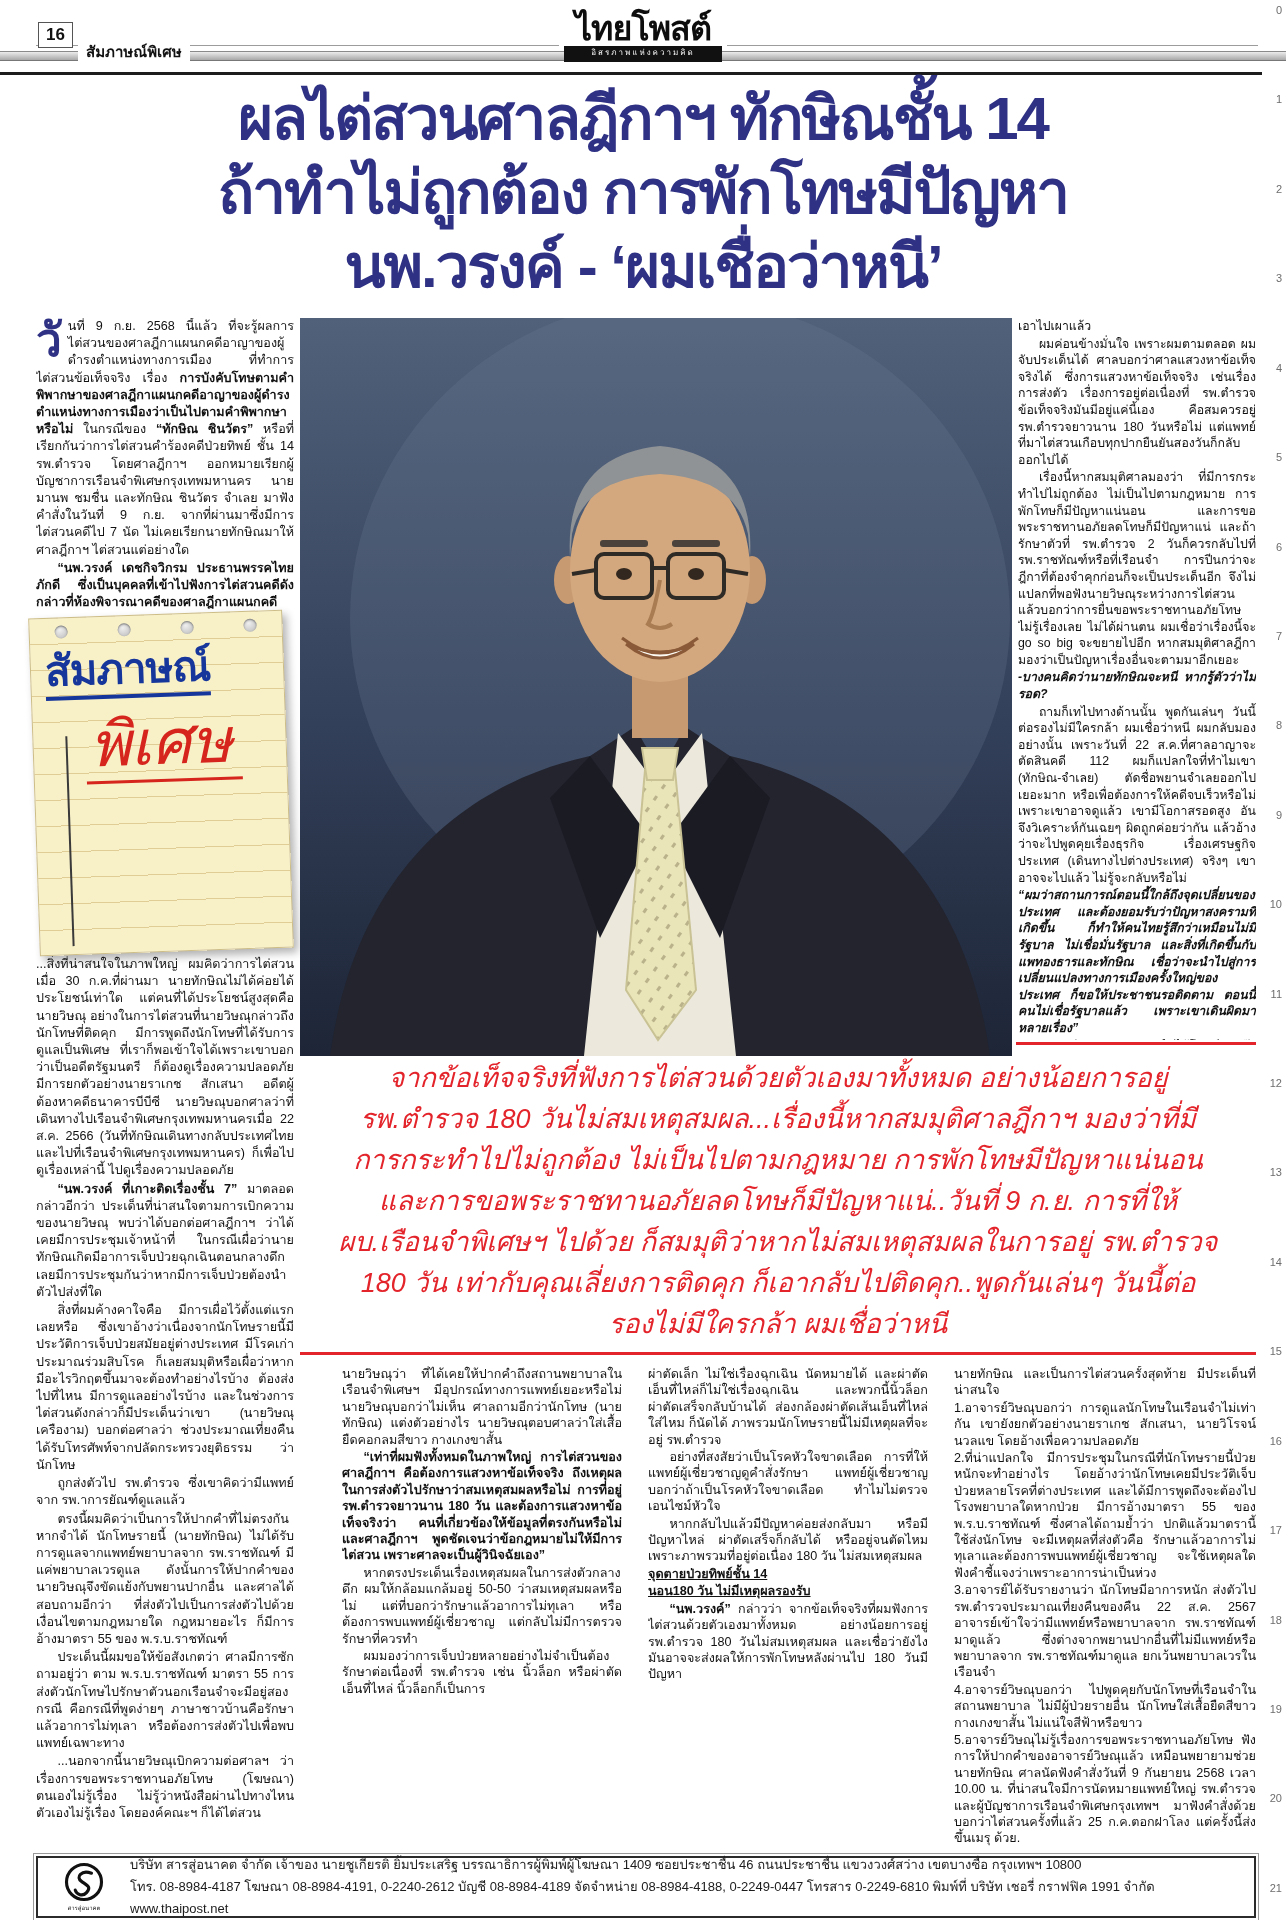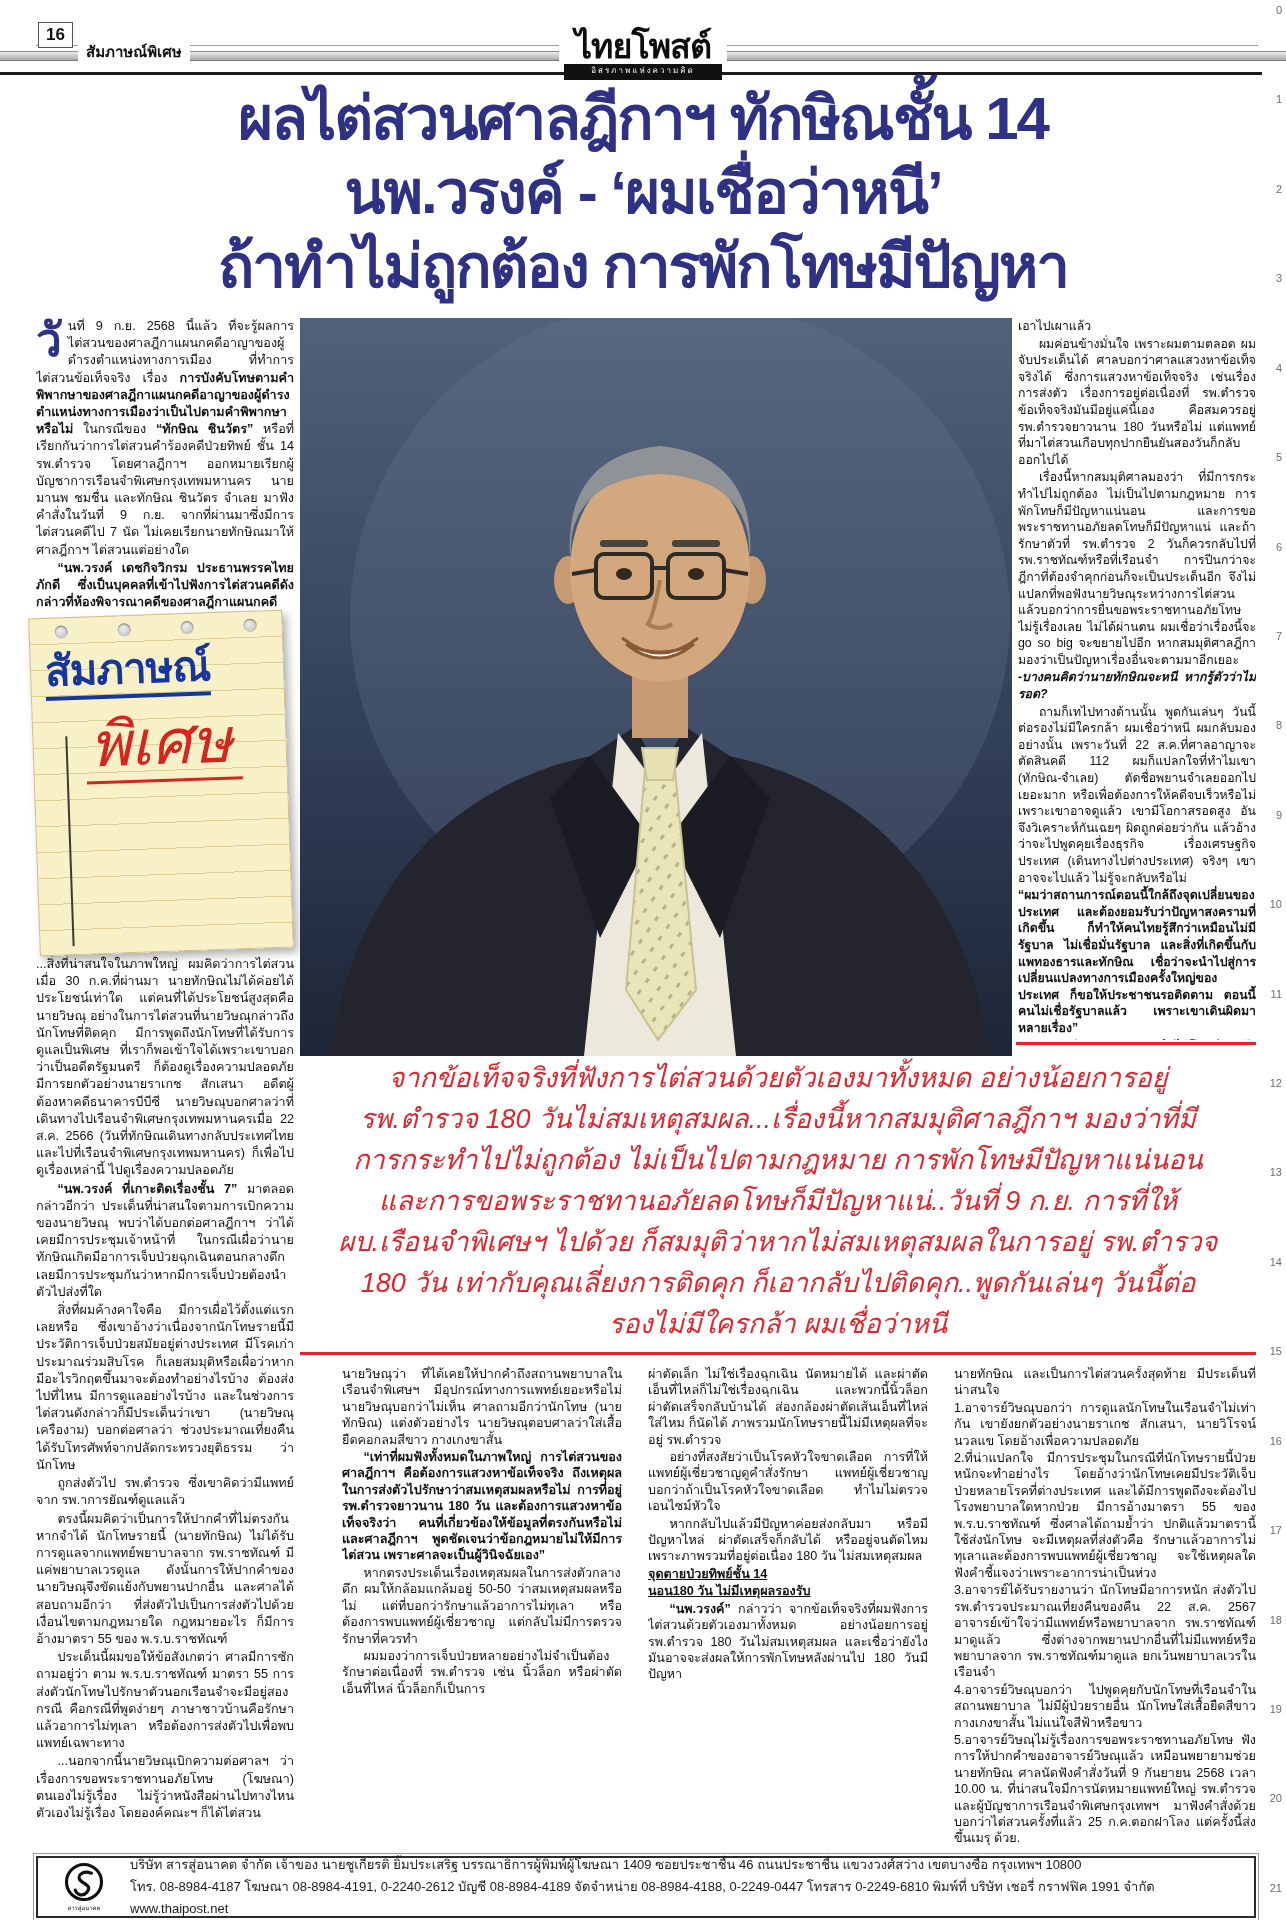--- a/index.html
+++ b/index.html
@@ -7,39 +7,39 @@
         font-family:"Liberation Sans",sans-serif;color:#111;overflow:hidden;}
 
   
   .hdr-thinline{position:absolute;top:45px;left:36px;right:28px;height:1px;background:#9c9c9c;}
   .hdr-graybar{position:absolute;top:51px;left:0;right:0;height:8px;
                background:linear-gradient(#ececec,#a8a8a8);border-top:1px solid #8a8a8a;border-bottom:1px solid #777;}
   .hdr-heavy{position:absolute;top:72px;left:0;right:24px;height:3px;background:#1c1c1c;}
   .pagenum-box{position:absolute;top:22px;left:38px;border:1px solid #555;background:#fff;
                font-weight:bold;font-size:17px;padding:2px 7px;}
   .section-label{position:absolute;top:40px;left:78px;font-size:15px;font-weight:bold;background:#fff;padding:0 8px;}
-  .masthead{position:absolute;top:10px;left:0;right:0;text-align:center;z-index:3;margin-top:18px;}
+  .masthead{position:absolute;top:10px;left:0;right:0;text-align:center;z-index:3;}
   .masthead .mh-name{display:inline-block;background:#fff;padding:0 16px;
       font-size:34px;font-weight:900;letter-spacing:-1px;color:#0d0d0d;line-height:36px;}
   .masthead .mh-tag{display:block;margin:-2px auto 0;width:158px;background:#111;color:#fff;
       font-size:8px;letter-spacing:2px;padding:2px 0 3px;text-align:center;}
 
   
   .headline{position:absolute;top:82px;left:36px;right:36px;text-align:center;
       color:#2f3184;font-weight:900;letter-spacing:-2px;}
   .headline div{font-size:60px;line-height:74px;white-space:nowrap;}
 
   
   .col{position:absolute;font-size:12.6px;line-height:17.2px;text-align:justify;overflow:hidden;}
   .col p{margin:0 0 1px;text-indent:1.7em;}
   .col p.noind{text-indent:0;}
   .col p.sub{font-weight:bold;text-indent:0;font-style:italic;}
   .col p.subu{font-weight:bold;text-indent:0;text-decoration:underline;}
   .s-b{font-weight:bold;}
-  .s-bi{font-weight:bold;}
+  .s-bi{font-weight:bold;font-style:italic;}
   .s-dc{float:left;font-size:46px;line-height:40px;font-weight:800;color:#2f3184;padding:2px 6px 0 0;}
 
   .col-left-top{top:318px;left:36px;width:258px;height:292px;}
   .col-left-main{top:956px;left:36px;width:258px;height:892px;}
   .col-right-top{top:318px;left:1018px;width:238px;height:722px;font-size:12.3px;line-height:16.6px;}
   .col-b2{top:1366px;left:342px;width:280px;height:482px;line-height:16.4px;}
   .col-b3{top:1366px;left:648px;width:280px;height:482px;line-height:16.4px;}
   .col-b4{top:1366px;left:954px;width:302px;height:482px;line-height:16.4px;}
 
   
@@ -86,22 +86,22 @@
   <div class="hdr-heavy"></div>
   <div class="pagenum-box">16</div>
   <div class="section-label">สัมภาษณ์พิเศษ</div>
   <div class="masthead">
     <span class="mh-name">ไทยโพสต์</span>
     <span class="mh-tag">อิสรภาพแห่งความคิด</span>
   </div>
 
   <div class="headline">
     <div>ผลไต่สวนศาลฎีกาฯ ทักษิณชั้น 14</div>
+    <div>ถ้าทำไม่ถูกต้อง การพักโทษมีปัญหา</div>
     <div>นพ.วรงค์ - ‘ผมเชื่อว่าหนี’</div>
-    <div>ถ้าทำไม่ถูกต้อง การพักโทษมีปัญหา</div>
   </div>
 
   <div class="col col-left-top">
       <p class="noind"><span class="s-dc">วั</span><span>นที่ 9 ก.ย. 2568 นี้แล้ว ที่จะรู้ผลการไต่สวนของศาลฎีกาแผนกคดีอาญาของผู้ดำรงตำแหน่งทางการเมือง ที่ทำการไต่สวนข้อเท็จจริง เรื่อง </span><span class="s-b">การบังคับโทษตามคำพิพากษาของศาลฎีกาแผนกคดีอาญาของผู้ดำรงตำแหน่งทางการเมืองว่าเป็นไปตามคำพิพากษาหรือไม่</span><span> ในกรณีของ </span><span class="s-b">“ทักษิณ ชินวัตร”</span><span> หรือที่เรียกกันว่าการไต่สวนคำร้องคดีป่วยทิพย์ ชั้น 14 รพ.ตำรวจ โดยศาลฎีกาฯ ออกหมายเรียกผู้บัญชาการเรือนจำพิเศษกรุงเทพมหานคร นายมานพ ชมชื่น และทักษิณ ชินวัตร จำเลย มาฟังคำสั่งในวันที่ 9 ก.ย. จากที่ผ่านมาซึ่งมีการไต่สวนคดีไป 7 นัด ไม่เคยเรียกนายทักษิณมาให้ศาลฎีกาฯ ไต่สวนแต่อย่างใด</span></p>
       <p><span class="s-b">“นพ.วรงค์ เดชกิจวิกรม ประธานพรรคไทยภักดี ซึ่งเป็นบุคคลที่เข้าไปฟังการไต่สวนคดีดังกล่าวที่ห้องพิจารณาคดีของศาลฎีกาแผนกคดีอาญาของผู้ดำรงตำแหน่งทางการเมืองเกือบทุกนัด”</span></p>
     </div>
 
   <div class="note">
     <span class="hole" style="left:10%"></span>
     <span class="hole" style="left:35%"></span>

